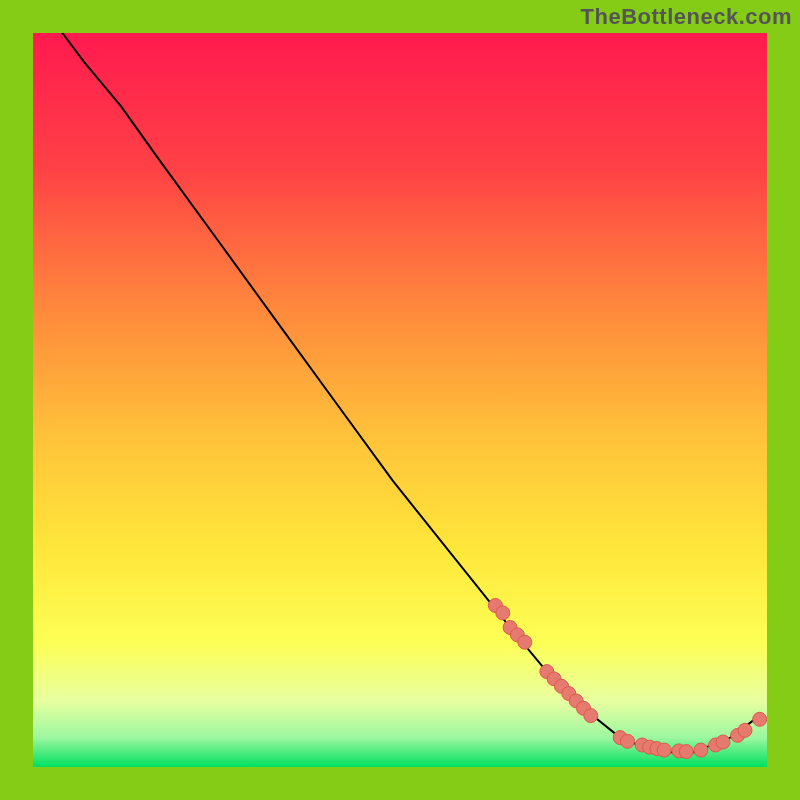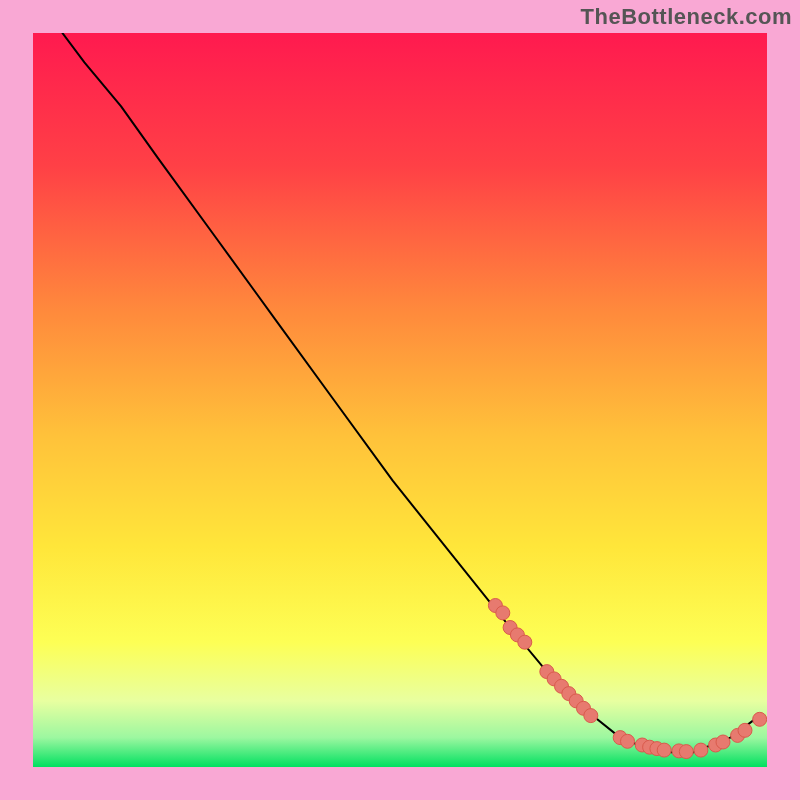--- a/index.html
+++ b/index.html
@@ -8,21 +8,21 @@
     width: 800px;
     height: 800px;
     background: #000;
     font-family: Arial, Helvetica, sans-serif;
     overflow: hidden;
   }
   .root {
     position: relative;
     width: 800px;
     height: 800px;
-    background: #f9a8d4;
+    background: #84cc16;
   }
   .watermark {
     position: absolute;
     top: 4px;
     right: 8px;
     color: #555;
     font-size: 22px;
     font-weight: bold;
     letter-spacing: 0.5px;
     z-index: 50;

